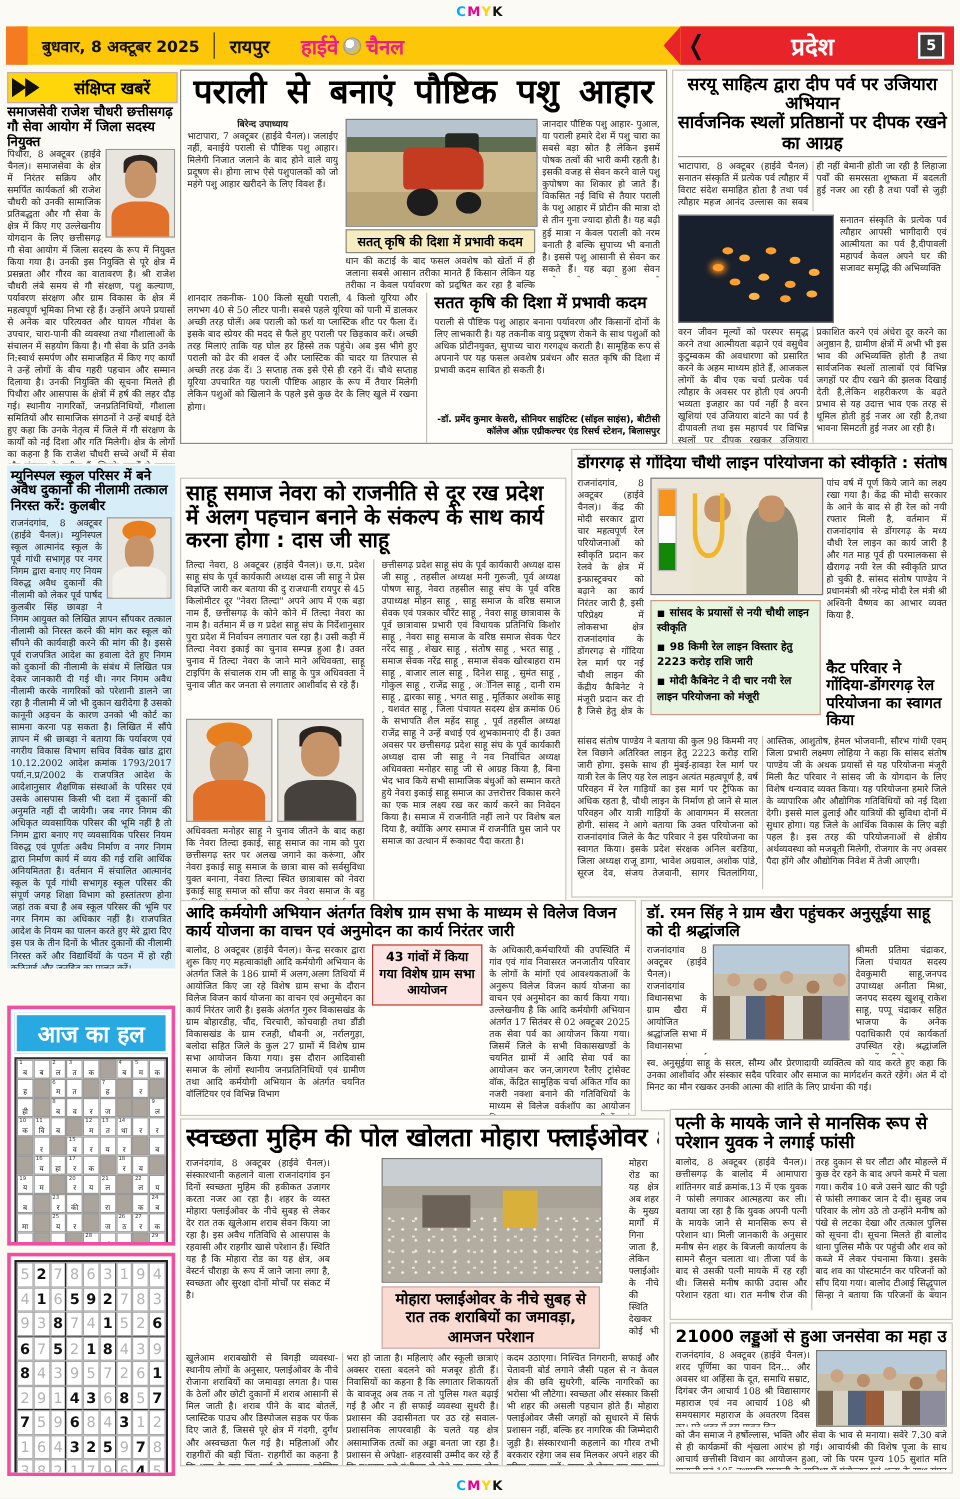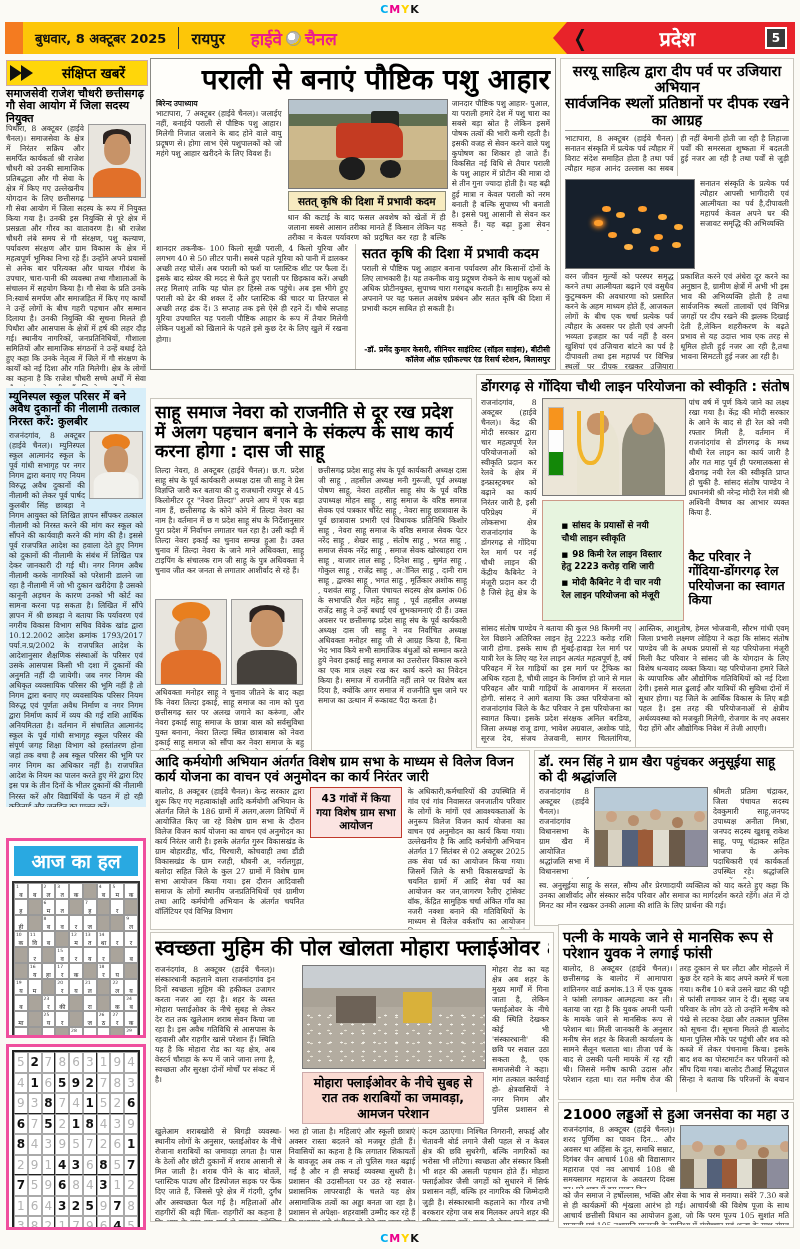--- a/index.html
+++ b/index.html
@@ -92,21 +92,21 @@
   .crowd-dots{position:absolute;left:10%;top:30%;width:11px;height:11px;border-radius:50%;background:#caa384;
      box-shadow:22px 4px 0 0 #b98f6e,44px -2px 0 0 #caa384,66px 6px 0 0 #a97f5e,88px 0 0 0 #caa384,
      110px 6px 0 0 #b98f6e,33px 18px 0 0 #a97f5e,77px 20px 0 0 #caa384,132px 2px 0 0 #b98f6e;}
   .torso-row{position:absolute;left:0;right:0;bottom:0;height:46%;
      background:linear-gradient(90deg,#7a6a54 0 12%,#d8d2c2 12% 24%,#54617a 24% 38%,#9c5b38 38% 52%,#e0ddd0 52% 66%,#6b5a49 66% 80%,#8c8c9c 80% 100%);}
 
   .cap-yellow{background:#f7ebc0;border:1px solid #8a8a7a;font-weight:bold;font-size:10.5px;text-align:center;padding:2px 3px;}
   .cap-pink{background:#fadbd2;border:1px solid #caa;font-weight:bold;font-size:12.5px;text-align:center;padding:2px 3px;line-height:1.25;}
   .box27{background:#fbe4e2;border:1.5px solid #c0392b;font-weight:bold;font-size:10.5px;text-align:center;padding:4px 3px;line-height:1.3;}
   .greenbox{background:#e7f4df;border:1px solid #c98;padding:4px 5px;}
-  .greenbox ul{margin:14px;padding:0;list-style:none;}
+  .greenbox ul{margin:0;padding:0;list-style:none;}
   .greenbox li{font-size:8.8px;font-weight:bold;line-height:1.45;margin-bottom:3px;}
   .greenbox li:before{content:"■";font-size:7px;margin-right:4px;}
   .subhead2{font-weight:bold;font-size:13.5px;line-height:1.15;margin:2px 0;}
 </style>
 </head>
 <body>
 
 <div id="page">
 
   <div class="abs cmyk" style="top:3px;"><b>C</b><i>M</i><u>Y</u><s>K</s></div>
@@ -531,24 +531,24 @@
         <div class="su-cell">1</div>
         <div class="su-cell">7</div>
         <div class="su-cell br">9</div>
         <div class="su-cell">6</div>
         <div class="su-cell given">4</div>
         <div class="su-cell">5</div>
       </div>
   </div>
 
   <div class="abs box" style="left:150px;top:58px;width:406px;height:312px;">
-    <div class="hl" style="font-size:28px;text-align:right;">पराली से बनाएं पौष्टिक पशु आहार</div>
+    <div class="hl" style="font-size:28px;text-align:center;font-family:Liberation Mono, monospace;">पराली से बनाएं पौष्टिक पशु आहार</div>
     <div style="display:flex;gap:6px;margin-top:4px;">
       <div style="width:128px;">
-        <div class="hl bd" style="text-align:left;font-weight:bold;font-family:Liberation Serif, serif;">बिरेन्द उपाध्याय</div>
+        <div class="hl bd" style="text-align:center;font-weight:bold;">बिरेन्द उपाध्याय</div>
         <div class="bd" style="height:118px;overflow:hidden;">भाटापारा, 7 अक्टूबर (हाईवे चैनल)। जलाईए नहीं, बनाईये पराली से पौष्टिक पशु आहार। मिलेगी निजात जलाने के बाद होने वाले वायु प्रदूषण से। होगा लाभ ऐसे पशुपालकों को जो महंगे पशु आहार खरीदने के लिए विवश हैं।</div>
       </div>
       <div style="width:158px;">
         <div class="photo ph-tractor" style="width:158px;height:88px;">
           <span class="tr-cab"></span>
             <span class="tr-body"></span>
           <span class="tr-wheel" style="left:32%;"></span>
             <span class="tr-wheel" style="left:58%;width:13%;height:20%;bottom:12%;"></span>
         </div>
         <div class="cap-yellow" style="margin-top:2px;">सतत् कृषि की दिशा में प्रभावी कदम</div>
@@ -671,21 +671,21 @@
         <span class="crowd-dots"></span>
           <span class="torso-row"></span>
       </div>
       <div class="bd" style="flex:1;height:92px;overflow:hidden;">श्रीमती प्रतिमा चंद्राकर, जिला पंचायत सदस्य देवकुमारी साहू,जनपद उपाध्यक्ष अनीता मिश्रा, जनपद सदस्य खुशबू राकेश साहू, पप्पू चंद्राकर सहित भाजपा के अनेक पदाधिकारी एवं कार्यकर्ता उपस्थित रहे। श्रद्धांजलि सभा में सभी ने</div>
     </div>
     <div class="bd" style="margin-top:2px;height:48px;overflow:hidden;">स्व. अनुसूईया साहू के सरल, सौम्य और प्रेरणादायी व्यक्तित्व को याद करते हुए कहा कि उनका आशीर्वाद और संस्कार सदैव परिवार और समाज का मार्गदर्शन करते रहेंगे। अंत में दो मिनट का मौन रखकर उनकी आत्मा की शांति के लिए प्रार्थना की गई।</div>
   </div>
 
   <div class="abs nobox" style="left:150px;top:932px;width:404px;height:290px;">
     <div class="hl" style="font-size:21px;text-align:center;white-space:nowrap;overflow:hidden;">स्वच्छता मुहिम की पोल खोलता मोहारा फ्लाईओवर क्षेत्र</div>
-    <div style="display:flex;gap:8px;margin-top:4px;">
+    <div style="display:flex;gap:24px;margin-top:4px;">
       <div class="bd" style="width:120px;height:150px;overflow:hidden;">राजनंदगांव, 8 अक्टूबर (हाईवे चैनल)। संस्कारधानी कहलाने वाला राजनांदगांव इन दिनों स्वच्छता मुहिम की हकीकत उजागर करता नजर आ रहा है। शहर के व्यस्त मोहारा फ्लाईओवर के नीचे सुबह से लेकर देर रात तक खुलेआम शराब सेवन किया जा रहा है। इस अवैध गतिविधि से आसपास के रहवासी और राहगीर खासे परेशान हैं। स्थिति यह है कि मोहारा रोड का यह क्षेत्र, अब वेस्टर्न चौराहा के रूप में जाने जाना लगा है, स्वच्छता और सुरक्षा दोनों मोर्चों पर संकट में है।</div>
       <div style="width:182px;margin-left:19px;">
         <div class="photo ph-street" style="width:182px;height:102px;">
           <span class="litter"></span>
           <span class="cart" style="left:18%;top:30%;width:22%;height:26%;"></span>
           <span class="cart" style="left:55%;top:26%;width:16%;height:30%;background:#d9b13a;"></span>
         </div>
         <div class="cap-pink" style="margin-top:3px;">मोहारा फ्लाईओवर के नीचे सुबह से रात तक शराबियों का जमावड़ा, आमजन परेशान</div>
       </div>
       <div class="bd" style="flex:1;height:150px;overflow:hidden;">मोहरा रोड का यह क्षेत्र अब शहर के मुख्य मार्गों में गिना जाता है, लेकिन फ्लाईओवर के नीचे की स्थिति देखकर कोई भी 'संस्कारधानी' की छवि पर सवाल उठा सकता है, एक समाजसेवी ने कहा। मांग तत्काल कार्रवाई हो- क्षेत्रवासियों ने नगर निगम और पुलिस प्रशासन से मांग की है कि यहां रात में पुलिस गश्त बढ़ाई जाए, सफाई नियमित रूप से की जाए, और सार्वजनिक स्थान पर शराब सेवन करने वालों के खिलाफ सख्त कार्रवाई की जाए। लोगों ने यह भी कहा कि यदि शीघ्र कदम नहीं उठाए गए तो नागरिक स्वयं अभियान चलाकर इस समस्या के खिलाफ आवाज बुलंद करेंगे।</div>

